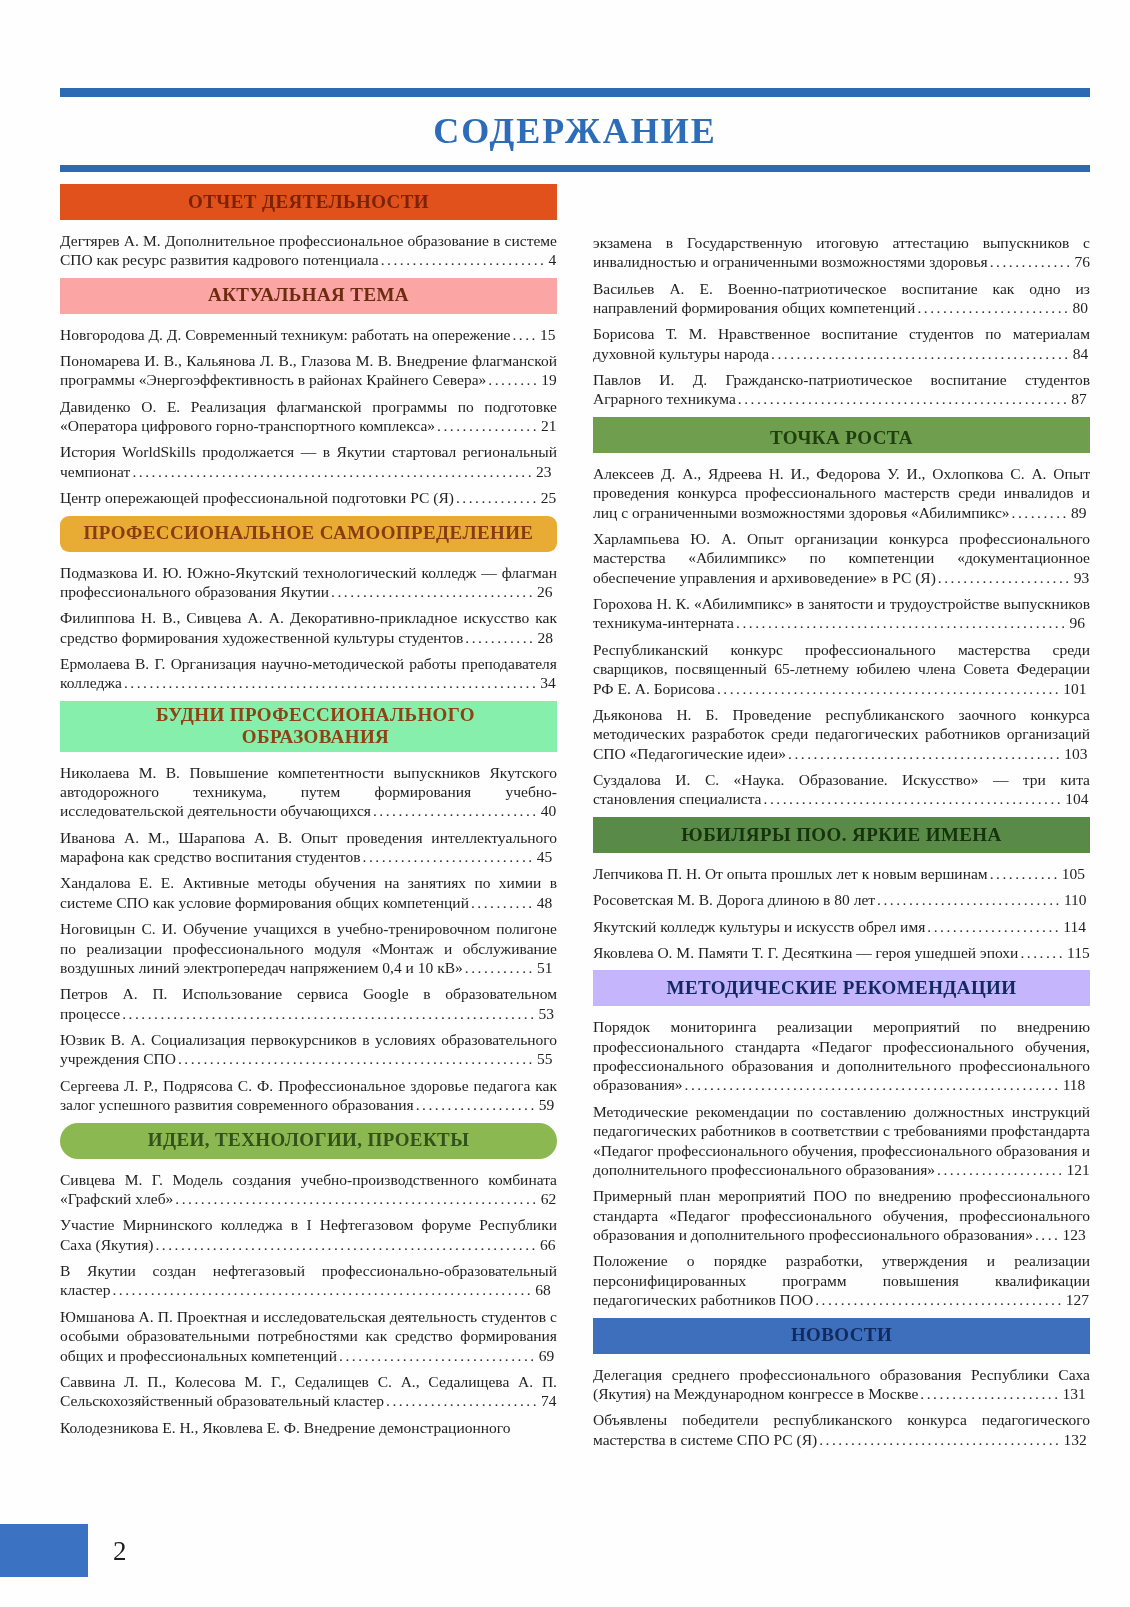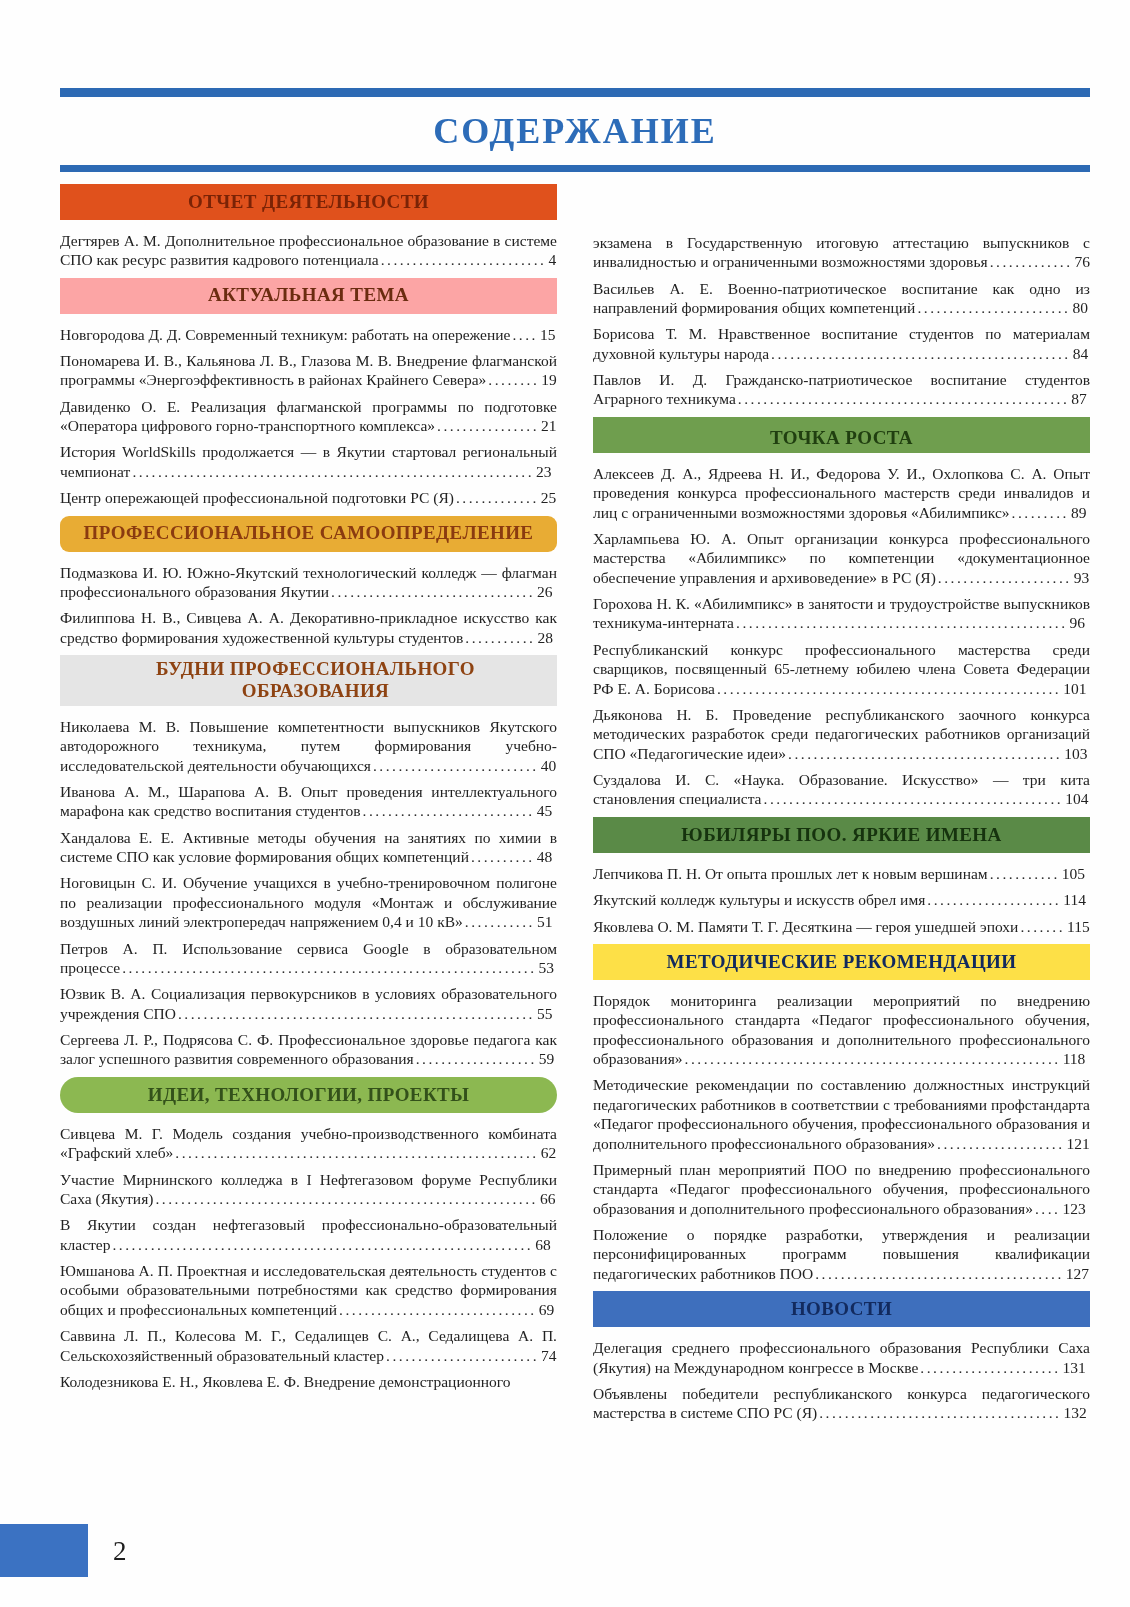--- a/index.html
+++ b/index.html
@@ -104,21 +104,22 @@
         <p class="entry"><span class="etext">Дегтярев А. М. Дополнительное профессиональное образование в системе СПО как ресурс развития кадрового потенциала</span><span class="dots">..........................</span><span class="pg">4</span></p>
         <div class="section-bar" style="background: #fca5a5; color: rgb(107, 44, 16);"><span>АКТУАЛЬНАЯ ТЕМА</span></div>
         <p class="entry"><span class="etext">Новгородова Д. Д. Современный техникум: работать на опережение</span><span class="dots">....</span><span class="pg">15</span></p>
         <p class="entry"><span class="etext">Пономарева И. В., Кальянова Л. В., Глазова М. В. Внедрение флагманской программы «Энергоэффективность в районах Крайнего Севера»</span><span class="dots">........</span><span class="pg">19</span></p>
         <p class="entry"><span class="etext">Давиденко О. Е. Реализация флагманской программы по подготовке «Оператора цифрового горно-транспортного комплекса»</span><span class="dots">................</span><span class="pg">21</span></p>
         <p class="entry"><span class="etext">История WorldSkills продолжается — в Якутии стартовал региональный чемпионат</span><span class="dots">...............................................................</span><span class="pg">23</span></p>
         <p class="entry"><span class="etext">Центр опережающей профессиональной подготовки РС (Я)</span><span class="dots">.............</span><span class="pg">25</span></p>
         <div class="section-bar" style="background: rgb(232, 172, 52); color: rgb(138, 59, 16); border-radius: 9px;"><span>ПРОФЕССИОНАЛЬНОЕ САМООПРЕДЕЛЕНИЕ</span></div>
         <p class="entry"><span class="etext">Подмазкова И. Ю. Южно-Якутский технологический колледж — флагман профессионального образования Якутии</span><span class="dots">................................</span><span class="pg">26</span></p>
         <p class="entry"><span class="etext">Филиппова Н. В., Сивцева А. А. Декоративно-прикладное искусство как средство формирования художественной культуры студентов</span><span class="dots">...........</span><span class="pg">28</span></p>
-        <div class="section-bar" style="background: #e5e5e5; color: rgb(142, 67, 18); padding-left: 24px;"><span>БУДНИ ПРОФЕССИОНАЛЬНОГО
+        <p class="entry"><span class="etext">Ермолаева В. Г. Организация научно-методической работы преподавателя колледжа</span><span class="dots">.................................................................</span><span class="pg">34</span></p>
+        <div class="section-bar" style="background: #86efac; color: rgb(142, 67, 18); padding-left: 24px;"><span>БУДНИ ПРОФЕССИОНАЛЬНОГО
 ОБРАЗОВАНИЯ</span></div>
         <p class="entry"><span class="etext">Николаева М. В. Повышение компетентности выпускников Якутского автодорожного техникума, путем формирования учебно-исследовательской деятельности обучающихся</span><span class="dots">..........................</span><span class="pg">40</span></p>
         <p class="entry"><span class="etext">Иванова А. М., Шарапова А. В. Опыт проведения интеллектуального марафона как средство воспитания студентов</span><span class="dots">...........................</span><span class="pg">45</span></p>
         <p class="entry"><span class="etext">Хандалова Е. Е. Активные методы обучения на занятиях по химии в системе СПО как условие формирования общих компетенций</span><span class="dots">..........</span><span class="pg">48</span></p>
         <p class="entry"><span class="etext">Ноговицын С. И. Обучение учащихся в учебно-тренировочном полигоне по реализации профессионального модуля «Монтаж и обслуживание воздушных линий электропередач напряжением 0,4 и 10 кВ»</span><span class="dots">...........</span><span class="pg">51</span></p>
         <p class="entry"><span class="etext">Петров А. П. Использование сервиса Google в образовательном процессе</span><span class="dots">.................................................................</span><span class="pg">53</span></p>
         <p class="entry"><span class="etext">Юзвик В. А. Социализация первокурсников в условиях образовательного учреждения СПО</span><span class="dots">........................................................</span><span class="pg">55</span></p>
         <p class="entry"><span class="etext">Сергеева Л. Р., Подрясова С. Ф. Профессиональное здоровье педагога как залог успешного развития современного образования</span><span class="dots">...................</span><span class="pg">59</span></p>
         <div class="section-bar" style="background: rgb(140, 184, 81); color: rgb(51, 81, 26); border-radius: 18px;"><span>ИДЕИ, ТЕХНОЛОГИИ, ПРОЕКТЫ</span></div>
         <p class="entry"><span class="etext">Сивцева М. Г. Модель создания учебно-производственного комбината «Графский хлеб»</span><span class="dots">.........................................................</span><span class="pg">62</span></p>
@@ -135,23 +136,24 @@
         <p class="entry"><span class="etext">Павлов И. Д. Гражданско-патриотическое воспитание студентов Аграрного техникума</span><span class="dots">....................................................</span><span class="pg">87</span></p>
         <div class="section-bar" style="background: rgb(111, 158, 78); color: rgb(32, 63, 16); align-items: flex-end;"><span>ТОЧКА РОСТА</span></div>
         <p class="entry"><span class="etext">Алексеев Д. А., Ядреева Н. И., Федорова У. И., Охлопкова С. А. Опыт проведения конкурса профессионального мастерств среди инвалидов и лиц с ограниченными возможностями здоровья «Абилимпикс»</span><span class="dots">.........</span><span class="pg">89</span></p>
         <p class="entry"><span class="etext">Харлампьева Ю. А. Опыт организации конкурса профессионального мастерства «Абилимпикс» по компетенции «документационное обеспечение управления и архивоведение» в РС (Я)</span><span class="dots">.....................</span><span class="pg">93</span></p>
         <p class="entry"><span class="etext">Горохова Н. К. «Абилимпикс» в занятости и трудоустройстве выпускников техникума-интерната</span><span class="dots">....................................................</span><span class="pg">96</span></p>
         <p class="entry"><span class="etext">Республиканский конкурс профессионального мастерства среди сварщиков, посвященный 65-летнему юбилею члена Совета Федерации РФ Е. А. Борисова</span><span class="dots">......................................................</span><span class="pg">101</span></p>
         <p class="entry"><span class="etext">Дьяконова Н. Б. Проведение республиканского заочного конкурса методических разработок среди педагогических работников организаций СПО «Педагогические идеи»</span><span class="dots">...........................................</span><span class="pg">103</span></p>
         <p class="entry"><span class="etext">Суздалова И. С. «Наука. Образование. Искусство» — три кита становления специалиста</span><span class="dots">...............................................</span><span class="pg">104</span></p>
         <div class="section-bar" style="background: rgb(90, 138, 71); color: rgb(22, 51, 14); text-align: right;"><span>ЮБИЛЯРЫ ПОО. ЯРКИЕ ИМЕНА</span></div>
         <p class="entry"><span class="etext">Лепчикова П. Н. От опыта прошлых лет к новым вершинам</span><span class="dots">...........</span><span class="pg">105</span></p>
+        <p class="entry"><span class="etext">Росоветская М. В. Дорога длиною в 80 лет</span><span class="dots">.............................</span><span class="pg">110</span></p>
         <p class="entry"><span class="etext">Якутский колледж культуры и искусств обрел имя</span><span class="dots">.....................</span><span class="pg">114</span></p>
         <p class="entry"><span class="etext">Яковлева О. М. Памяти Т. Г. Десяткина — героя ушедшей эпохи</span><span class="dots">.......</span><span class="pg">115</span></p>
-        <div class="section-bar" style="background: #fde047; color: rgb(17, 41, 94);"><span>МЕТОДИЧЕСКИЕ РЕКОМЕНДАЦИИ</span></div>
+        <div class="section-bar" style="background: #c4b5fd; color: rgb(17, 41, 94);"><span>МЕТОДИЧЕСКИЕ РЕКОМЕНДАЦИИ</span></div>
         <p class="entry"><span class="etext">Порядок мониторинга реализации мероприятий по внедрению профессионального стандарта «Педагог профессионального обучения, профессионального образования и дополнительного профессионального образования»</span><span class="dots">...........................................................</span><span class="pg">118</span></p>
         <p class="entry"><span class="etext">Методические рекомендации по составлению должностных инструкций педагогических работников в соответствии с требованиями профстандарта «Педагог профессионального обучения, профессионального образования и дополнительного профессионального образования»</span><span class="dots">....................</span><span class="pg">121</span></p>
         <p class="entry"><span class="etext">Примерный план мероприятий ПОО по внедрению профессионального стандарта «Педагог профессионального обучения, профессионального образования и дополнительного профессионального образования»</span><span class="dots">....</span><span class="pg">123</span></p>
         <p class="entry"><span class="etext">Положение о порядке разработки, утверждения и реализации персонифицированных программ повышения квалификации педагогических работников ПОО</span><span class="dots">.......................................</span><span class="pg">127</span></p>
         <div class="section-bar" style="background: rgb(62, 111, 189); color: rgb(18, 42, 94);"><span>НОВОСТИ</span></div>
         <p class="entry"><span class="etext">Делегация среднего профессионального образования Республики Саха (Якутия) на Международном конгрессе в Москве</span><span class="dots">......................</span><span class="pg">131</span></p>
         <p class="entry"><span class="etext">Объявлены победители республиканского конкурса педагогического мастерства в системе СПО РС (Я)</span><span class="dots">......................................</span><span class="pg">132</span></p>
       </div>
   </div>
 

